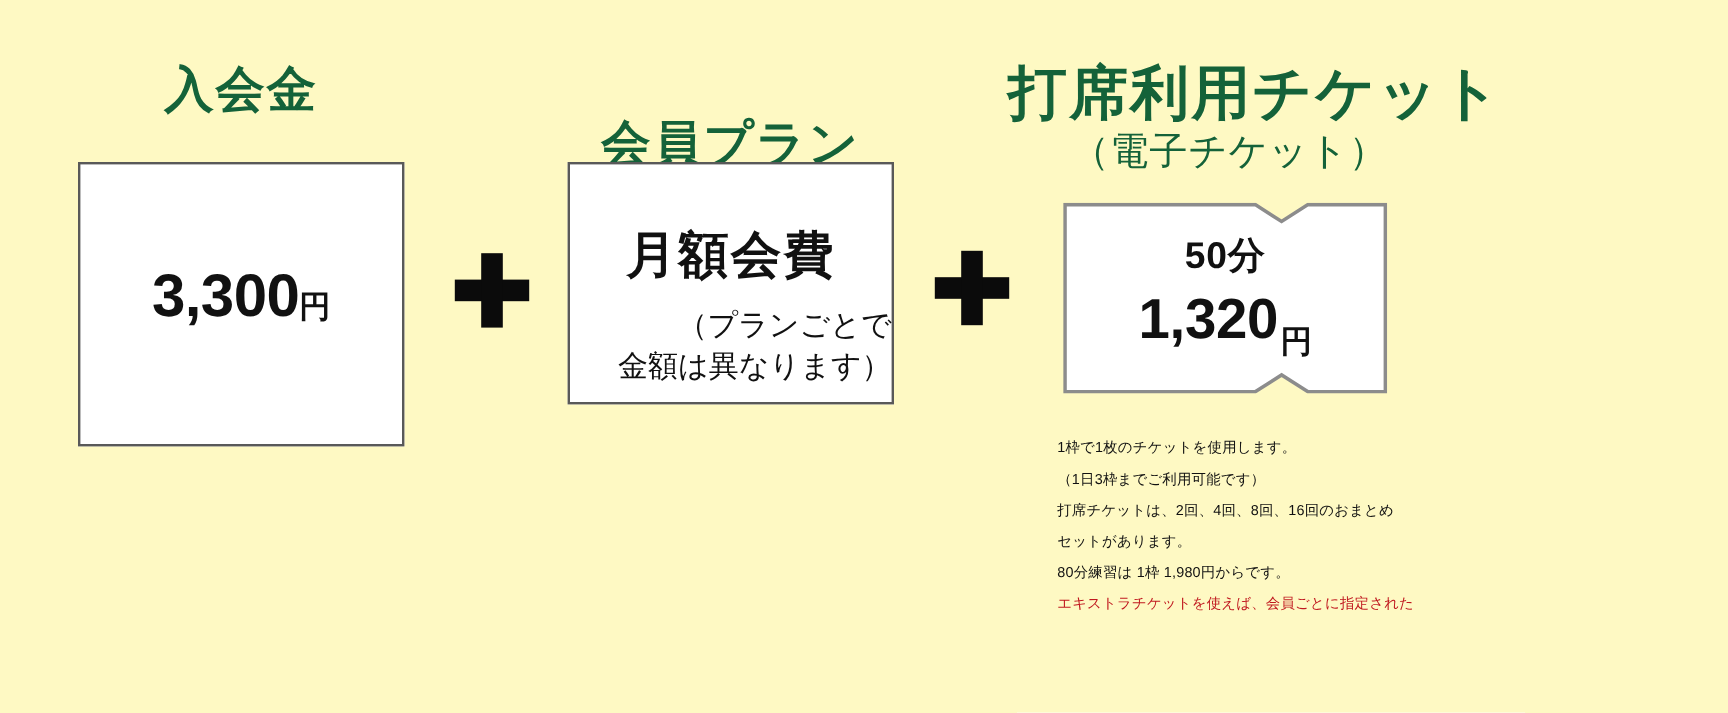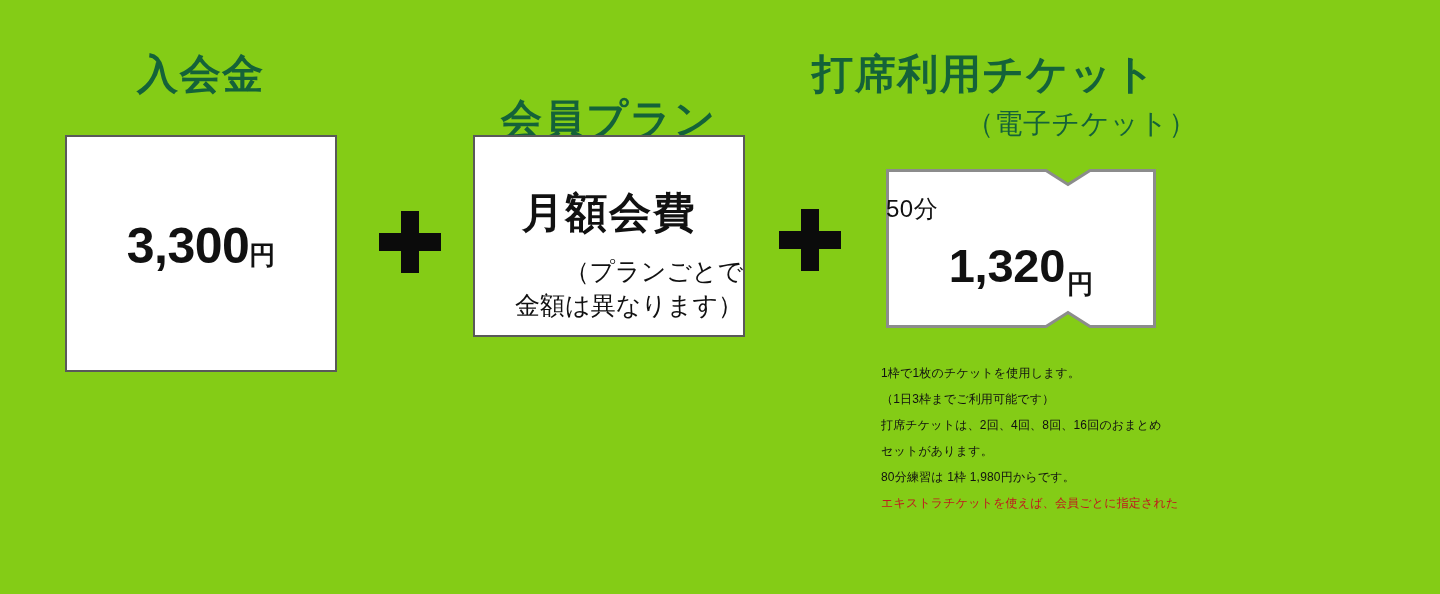--- a/index.html
+++ b/index.html
@@ -11,44 +11,44 @@
   body {
     font-family: "Liberation Sans", "DejaVu Sans", sans-serif;
     color: #111111;
     -webkit-font-smoothing: antialiased;
   }
 
   .stage {
     position: relative;
     width: 1440px;
     height: 594px;
-    background: #84cc16;
+    background: #fef9c3;
     overflow: hidden;
   }
 
   
   .heading {
     position: absolute;
     font-weight: 700;
     color: #146239;
     letter-spacing: 0.04em;
     white-space: nowrap;
     line-height: 1;
   }
   .heading-1 { left: 65px;  top: 54px;  width: 272px; text-align: center; font-size: 41px; }
   .heading-2 { left: 473px; top: 54px;  width: 272px; text-align: center; font-size: 41px; margin-top: 45px; }
-  .heading-3 { left: 812px; top: 54px;  width: 345px; text-align: center; font-size: 41px; }
+  .heading-3 { left: 840px; top: 54px;  width: 345px; text-align: left; font-size: 49px; }
 
   .subheading {
     position: absolute;
     left: 852px;
     top: 110px;
     width: 345px;
-    text-align: right;
-    font-size: 28px;
+    text-align: center;
+    font-size: 32px;
     font-weight: 400;
     color: #146239;
     letter-spacing: 0.02em;
     white-space: nowrap;
     line-height: 1;
   }
 
   
   .box {
     position: absolute;
@@ -141,23 +141,23 @@
   }
   .ticket svg { display: block; width: 100%; height: 100%; }
   .ticket-content {
     position: absolute;
     inset: 0;
   }
   .ticket-minutes {
     position: absolute;
     top: 28px;
     width: 100%;
-    text-align: left;
-    font-size: 24px;
-    font-weight: 400;
+    text-align: center;
+    font-size: 31px;
+    font-weight: 700;
     letter-spacing: 0.02em;
     line-height: 1;
     color: #111111;
     white-space: nowrap;
   }
   .ticket-price {
     position: absolute;
     top: 73px;
     width: 100%;
     text-align: center;

